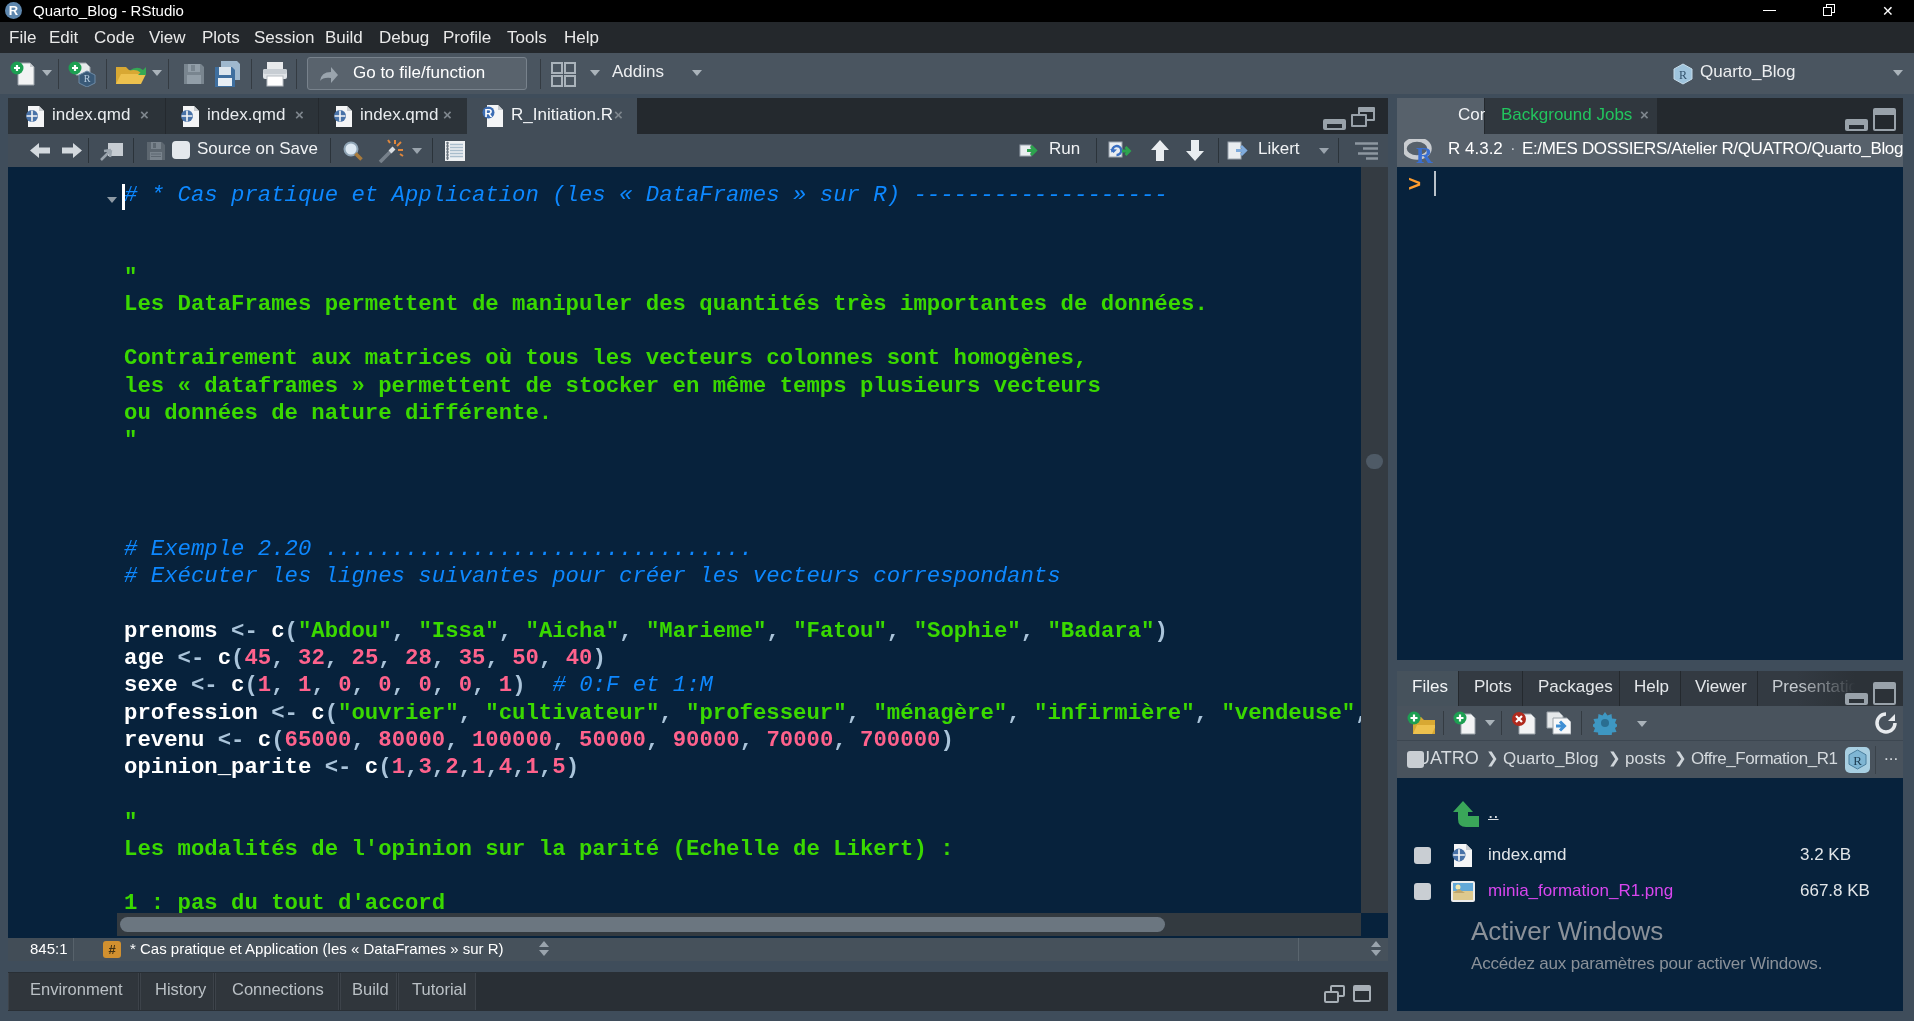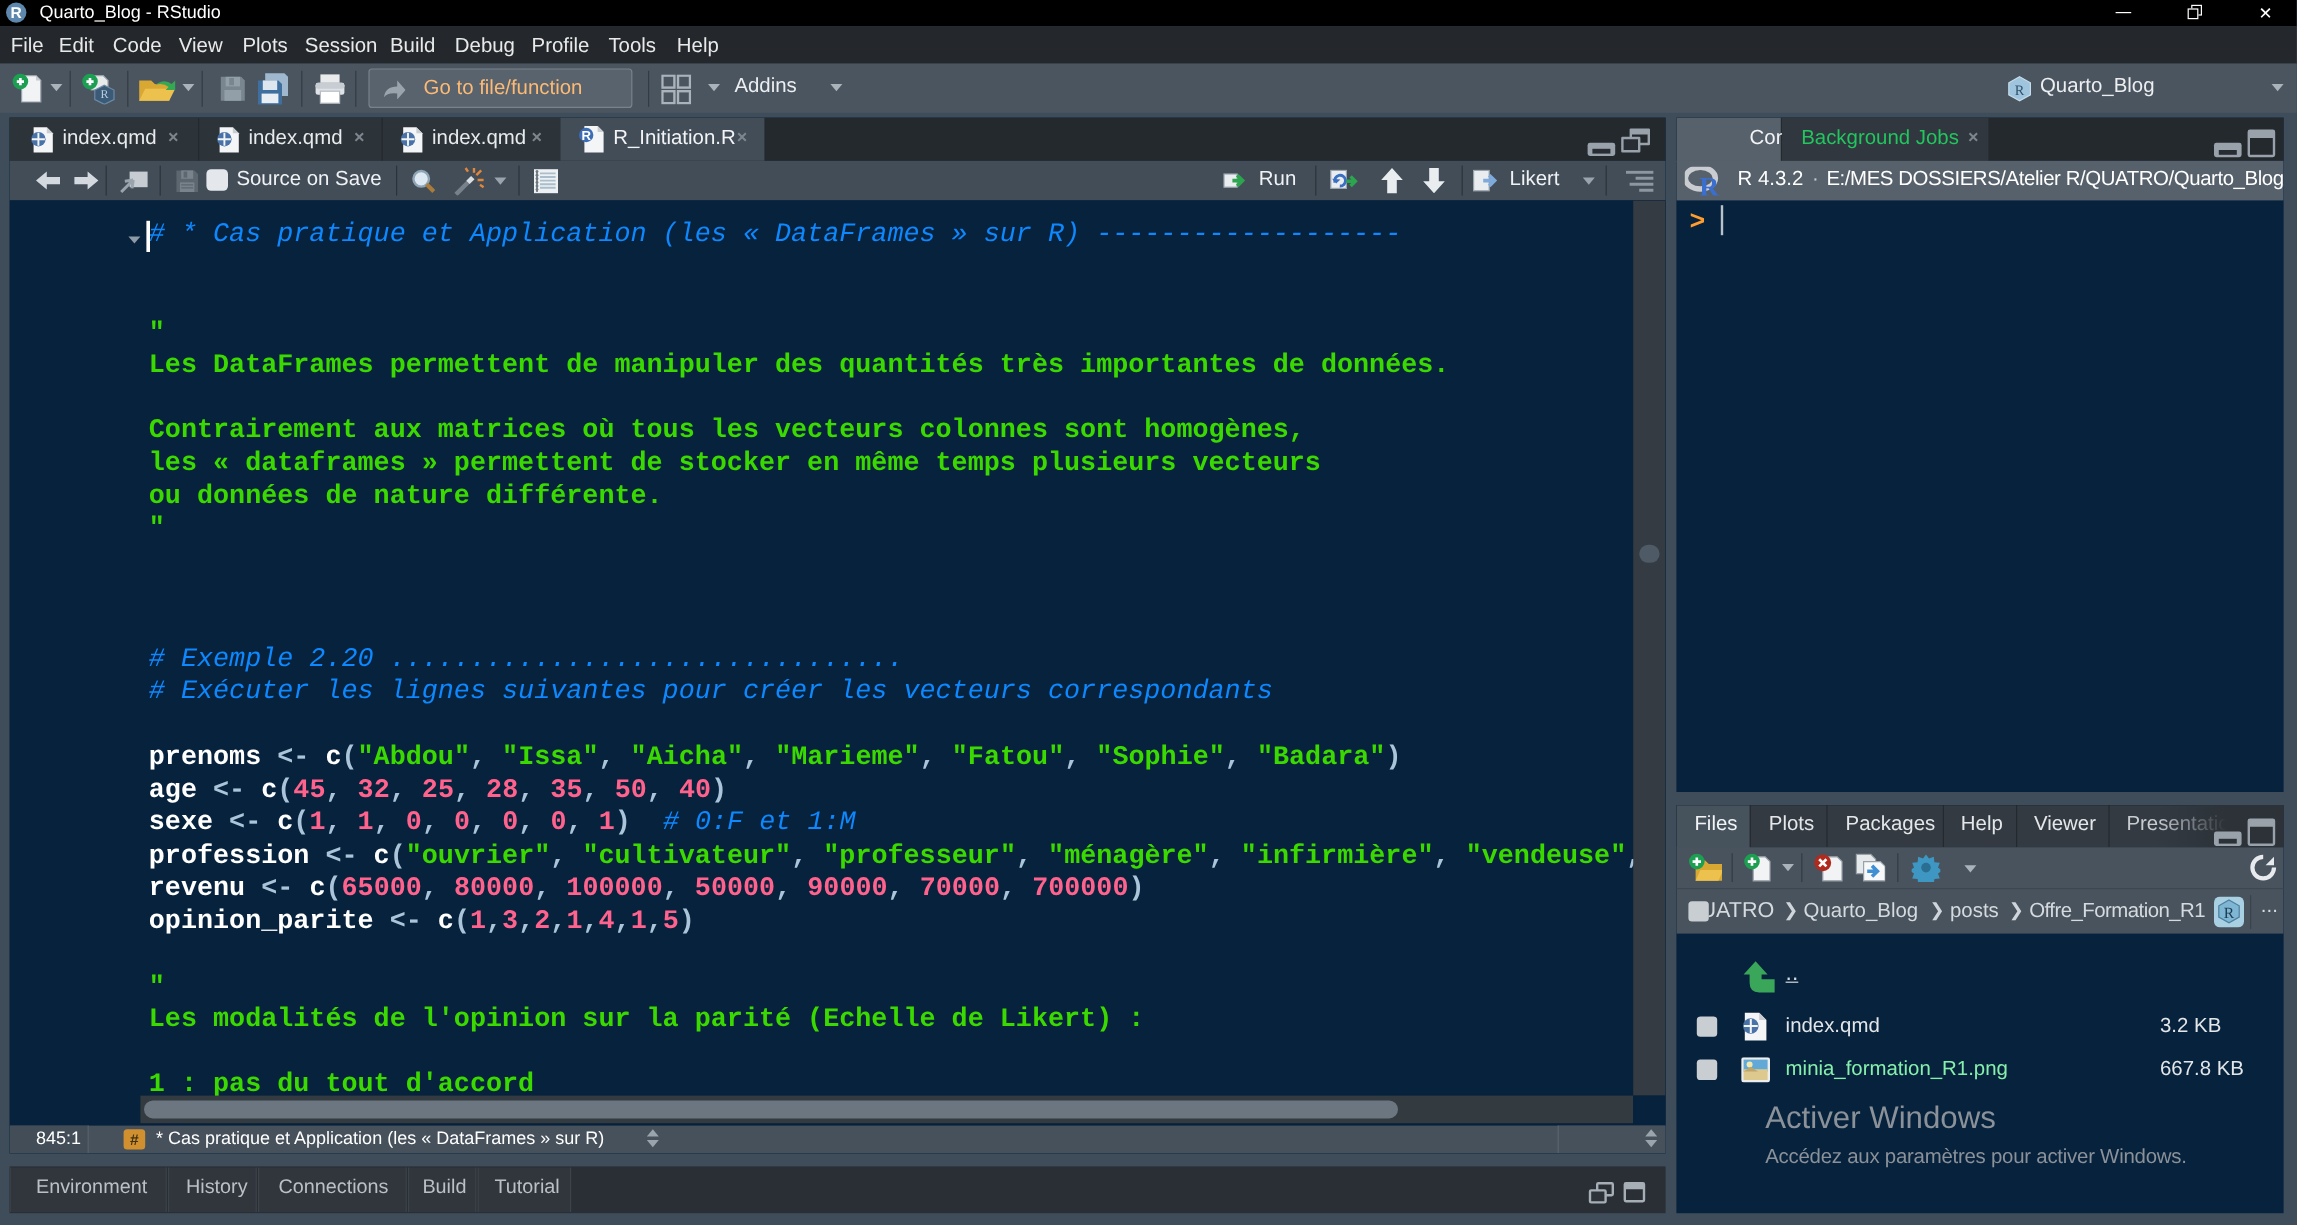--- a/index.html
+++ b/index.html
@@ -116,21 +116,21 @@
       <rect x="1" y="8" width="24" height="10" rx="2" fill="#dfe3e7"></rect>
       <rect x="1" y="8" width="24" height="5" rx="2" fill="#c7cdd3"></rect>
       <rect x="5" y="15" width="16" height="10" fill="#fff" stroke="#b6bcc2"></rect>
     </svg>
     <div class="abs" style="left:296px;top:6px;width:1px;height:30px;background:#343b42;"></div>
 
     <div class="abs" style="left:307px;top:4px;width:220px;height:33px;background:#59636d;border:1px solid #78828c;border-radius:3px;">
       <svg class="abs" style="left:10px;top:7px;" width="20" height="18" viewBox="0 0 20 18">
         <path d="M2 16 q1 -9 11 -9 v-5 l7 8 l-7 8 v-5 q-8 -1 -11 3 z" fill="#9aa4ad"></path>
       </svg>
-      <div class="abs" style="left:45px;top:5px;font-size:17px;color:#fdba74;">Go to file/function</div>
+      <div class="abs" style="left:45px;top:5px;font-size:17px;color:#ffffff;">Go to file/function</div>
     </div>
     <div class="abs" style="left:540px;top:6px;width:1px;height:30px;background:#343b42;"></div>
 
     <svg class="abs" style="left:551px;top:9px;" width="25" height="25" viewBox="0 0 25 25">
       <rect x="1" y="1" width="10" height="10" fill="none" stroke="#aab3bb" stroke-width="2"></rect>
       <rect x="14" y="1" width="10" height="10" fill="none" stroke="#aab3bb" stroke-width="2"></rect>
       <rect x="1" y="14" width="10" height="10" fill="none" stroke="#aab3bb" stroke-width="2"></rect>
       <rect x="14" y="14" width="10" height="10" fill="none" stroke="#aab3bb" stroke-width="2"></rect>
     </svg>
     <div class="abs" style="left:590px;top:17px;border-left:5px solid transparent;border-right:5px solid transparent;border-top:6px solid #aab3ba;"></div>
@@ -471,21 +471,21 @@
       <div class="abs" style="left:403px;top:174px;font-size:17px;color:#e2e6e9;">3.2 KB</div>
 
       <div class="chk" style="left:17px;top:212px;"></div>
       <svg class="abs" style="left:54px;top:210px;" width="24" height="21" viewBox="0 0 24 21">
         <rect x="0" y="0" width="24" height="21" rx="2" fill="#eceded"></rect>
         <rect x="2" y="2" width="20" height="10" fill="#62a9d8"></rect>
         <rect x="2" y="10" width="20" height="9" fill="#ddc98e"></rect>
         <circle cx="7" cy="6" r="2.5" fill="#f2e8ad"></circle>
         <path d="M2 12 l6 -4 l6 4 z" fill="#bfa66b"></path>
       </svg>
-      <div class="abs" style="left:91px;top:210px;font-size:17px;color:#86efac;">minia_formation_R1.png</div>
+      <div class="abs" style="left:91px;top:210px;font-size:17px;color:#d946ef;">minia_formation_R1.png</div>
       <div class="abs" style="left:403px;top:210px;font-size:17px;color:#e2e6e9;">667.8 KB</div>
 
       <div class="abs" style="left:74px;top:245px;font-size:26px;color:#8a9199;">Activer Windows</div>
       <div class="abs" style="left:74px;top:283px;font-size:17px;color:#8a9199;letter-spacing:-0.2px;">Accédez aux paramètres pour activer Windows.</div>
     </div>
   </div>
 
 </div>
 
 </body></html>

